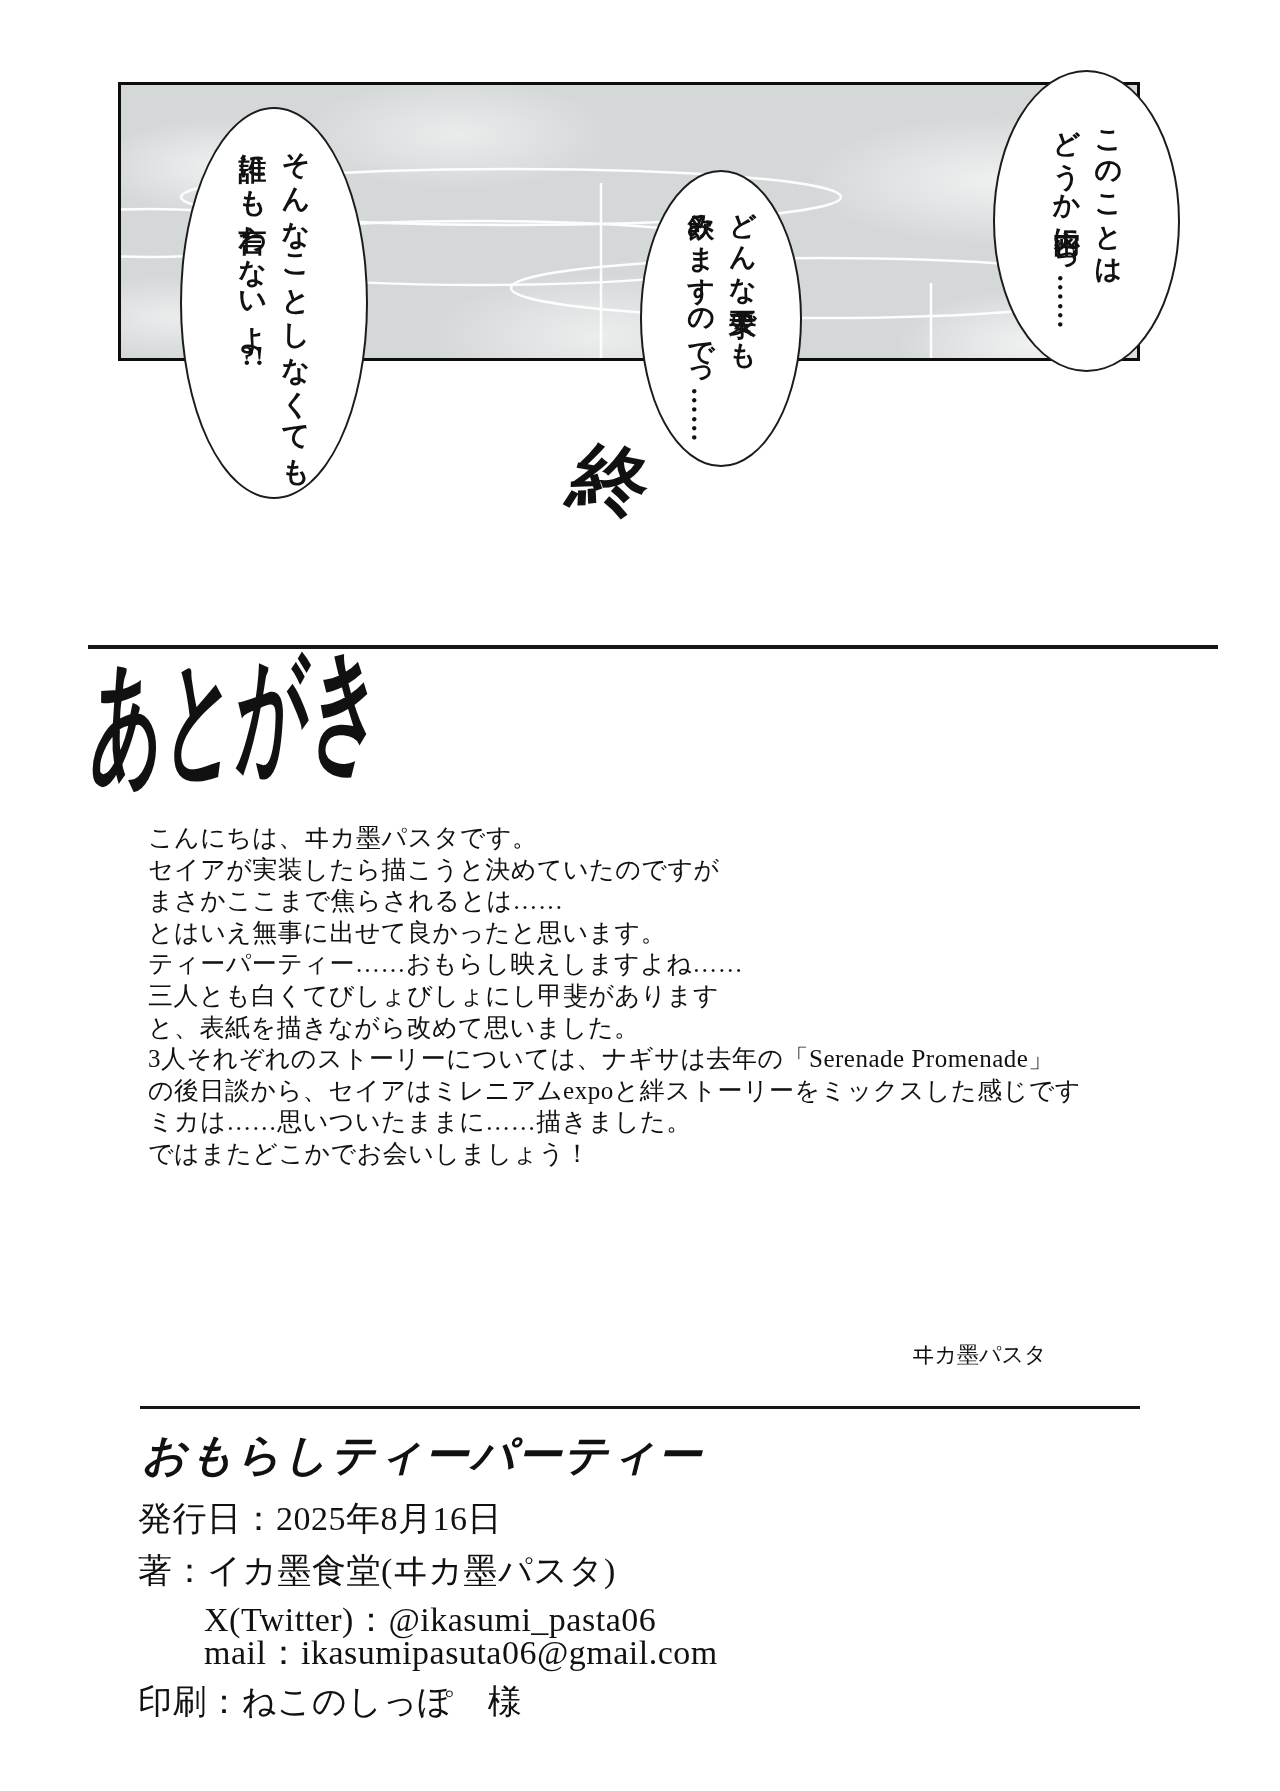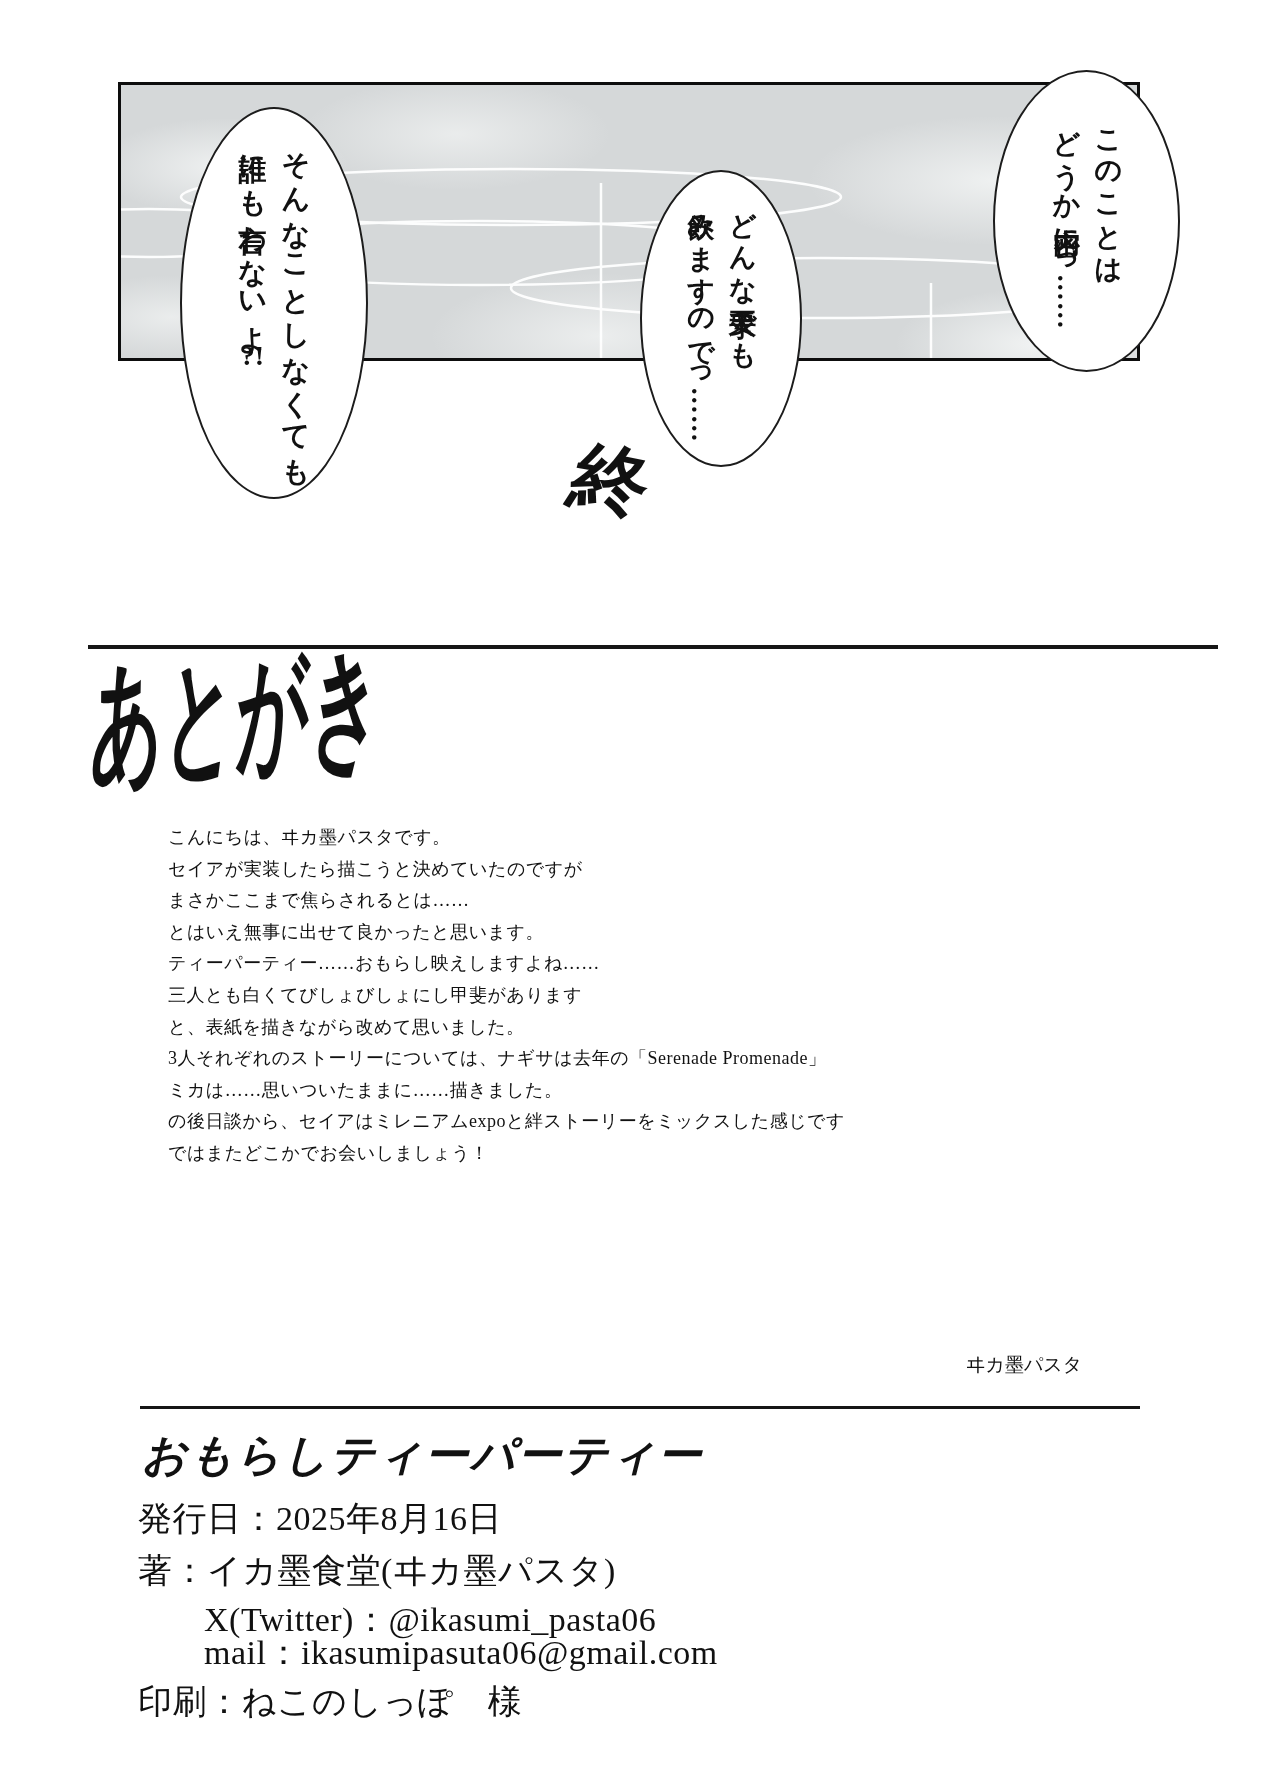--- a/index.html
+++ b/index.html
@@ -36,24 +36,24 @@
 
   
   .divider{position:absolute;background:#161616;height:4px;}
   .divider-1{left:88px;top:645px;width:1130px;}
   .divider-2{left:140px;top:1406px;width:1000px;height:3px;}
 
   
   .atogaki{position:absolute;left:92px;top:652px;margin:0;font-size:132px;line-height:1.1;
            font-weight:600;transform:scaleX(.54) rotate(-2deg) skewX(-4deg);
            transform-origin:left top;white-space:nowrap;}
-  .afterword-body{position:absolute;left:148px;top:822px;font-size:18px;line-height:31.6px;
-                  letter-spacing:.5px;white-space:nowrap;margin-left:20px;}
+  .afterword-body{position:absolute;left:148px;top:822px;font-size:25px;line-height:31.6px;
+                  letter-spacing:.5px;white-space:nowrap;}
   .afterword-body p{margin:0;}
-  .signature{position:absolute;left:966px;top:1340px;font-size:19px;margin-top:12px;}
+  .signature{position:absolute;left:912px;top:1340px;font-size:22px;}
 
   
   .colo-title{position:absolute;left:142px;top:1426px;margin:0;font-size:44px;font-weight:700;
               letter-spacing:2px;font-style:italic;}
   .colo-line{position:absolute;margin:0;font-size:34px;letter-spacing:.5px;}
   .colo-date   {left:138px;top:1496px;}
   .colo-author {left:138px;top:1548px;}
   .colo-twitter{left:204px;top:1597px;}
   .colo-mail   {left:204px;top:1630px;}
   .colo-printer{left:138px;top:1679px;}
@@ -103,22 +103,22 @@
 
   <div class="afterword-body">
     <p>こんにちは、ヰカ墨パスタです。</p>
     <p>セイアが実装したら描こうと決めていたのですが</p>
     <p>まさかここまで焦らされるとは……</p>
     <p>とはいえ無事に出せて良かったと思います。</p>
     <p>ティーパーティー……おもらし映えしますよね……</p>
     <p>三人とも白くてびしょびしょにし甲斐があります</p>
     <p>と、表紙を描きながら改めて思いました。</p>
     <p>3人それぞれのストーリーについては、ナギサは去年の「Serenade Promenade」</p>
+    <p>の後日談から、セイアはミレニアムexpoと絆ストーリーをミックスした感じです</p>
     <p>ミカは……思いついたままに……描きました。</p>
-    <p>の後日談から、セイアはミレニアムexpoと絆ストーリーをミックスした感じです</p>
     <p>ではまたどこかでお会いしましょう！</p>
   </div>
 
   <div class="signature">ヰカ墨パスタ</div>
 
   <div class="divider divider-2"></div>
 
   <h2 class="colo-title">おもらしティーパーティー</h2>
   <p class="colo-line colo-date">発行日：2025年8月16日</p>
   <p class="colo-line colo-author">著：イカ墨食堂(ヰカ墨パスタ)</p>

